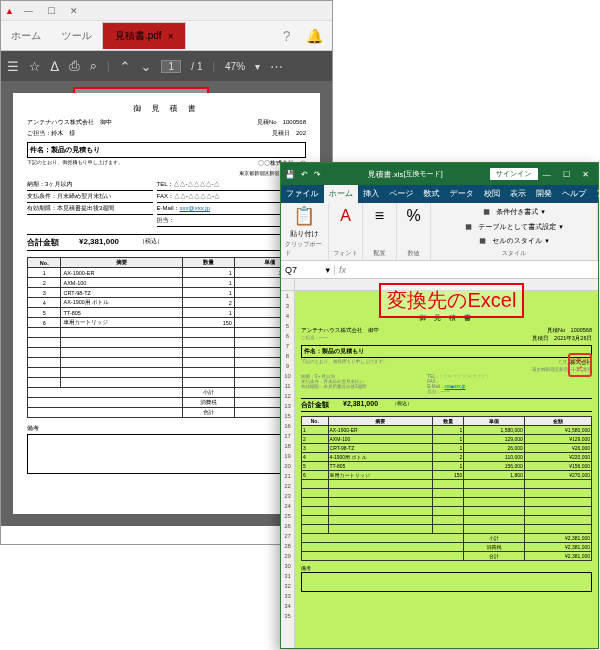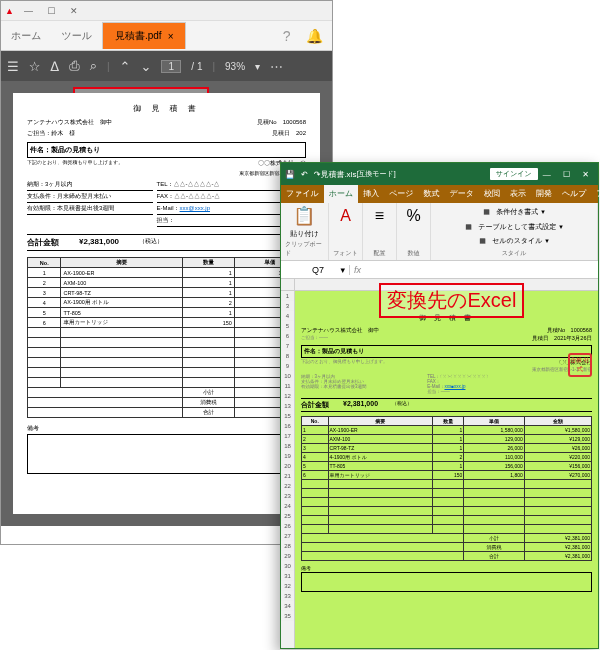--- a/index.html
+++ b/index.html
@@ -8,21 +8,21 @@
 
 .adobe-window { position: absolute; top: 0; left: 0; width: 333px; height: 545px; background: #fff; border: 1px solid #999; }
 .adobe-titlebar { height: 20px; background: #f0f0f0; display: flex; align-items: center; font-size: 9px; padding: 0 4px; border-bottom: 1px solid #ddd; }
 .adobe-titlebar .icon { color: #e60012; margin-right: 4px; }
 .adobe-titlebar .title { flex: 1; color: #333; }
 .adobe-titlebar .wincontrols span { padding: 0 6px; color: #666; cursor: pointer; }
 .adobe-menubar { height: 18px; font-size: 9px; padding: 0 4px; display: flex; gap: 2px; color: #333; border-bottom: 1px solid #ddd; align-items: center; }
 .adobe-menubar span { cursor: pointer; }
 .adobe-tabs { height: 30px; display: flex; align-items: center; background: #f4f4f4; border-bottom: 1px solid #ccc; font-size: 10px; }
 .adobe-tabs .tab { padding: 6px 10px; cursor: pointer; color: #666; }
-.adobe-tabs .doctab { background: #f97316; border: 1px solid #ccc; border-bottom: none; padding: 6px 12px; display: flex; align-items: center; gap: 6px; }
+.adobe-tabs .doctab { background: #b91c1c; border: 1px solid #ccc; border-bottom: none; padding: 6px 12px; display: flex; align-items: center; gap: 6px; }
 .adobe-tabs .spacer { flex: 1; }
 .adobe-tabs .iconbtn { color: #999; padding: 0 8px; cursor: pointer; font-size: 14px; }
 .adobe-toolbar { height: 30px; background: #4d4d4d; display: flex; align-items: center; padding: 0 6px; gap: 10px; font-size: 10px; color: #ddd; }
 .adobe-toolbar .tb-icon { cursor: pointer; font-size: 13px; }
 .adobe-toolbar .sep { color: #777; }
 .adobe-toolbar .pagebox { background: #666; border: 1px solid #888; width: 20px; text-align: center; }
 .adobe-doc { background: #636363; height: calc(100% - 98px); padding: 12px; overflow: hidden; position: relative; }
 .pdf-page { background: #fff; width: 100%; height: 100%; padding: 10px 14px; font-size: 7px; position: relative; }
 
 .annotation { position: absolute; border: 2px solid #e60012; color: #e60012; font-size: 20px; padding: 2px 6px; background: rgba(255,255,255,.3); font-weight: normal; }
@@ -50,39 +50,39 @@
 .pdf-table .ctr { text-align: center; }
 .subtotal-cell { text-align: center; }
 .remarks { margin-top: 6px; font-size: 6px; }
 .remarks-box { border: 1px solid #000; height: 40px; margin-top: 1px; }
 
 
 .excel-window { position: absolute; top: 162px; left: 280px; width: 319px; height: 487px; background: #fff; border: 1px solid #2e7d32; box-shadow: -4px 4px 12px rgba(0,0,0,.3); }
 .excel-titlebar { height: 22px; background: #1e6b3a; color: #fff; display: flex; align-items: center; font-size: 8px; padding: 0 4px; }
 .excel-titlebar .qat { display: flex; gap: 6px; }
 .excel-titlebar .qat span { cursor: pointer; }
-.excel-titlebar .center { flex: 1; text-align: center; display: flex; align-items: center; }
+.excel-titlebar .center { flex: 1; text-align: center; display: flex; align-items: center; justify-content: center; }
 .excel-titlebar .mode { font-size: 7px; }
 .excel-titlebar .signin { background: #fff; color: #1e6b3a; font-size: 7px; padding: 1px 6px; border-radius: 1px; }
 .excel-titlebar .wincontrols span { padding: 0 5px; cursor: pointer; }
-.excel-ribbon-tabs { height: 18px; background: #a16207; display: flex; font-size: 8px; color: #fff; }
+.excel-ribbon-tabs { height: 18px; background: #0c4a6e; display: flex; font-size: 8px; color: #fff; }
 .excel-ribbon-tabs .rtab { padding: 3px 5px; cursor: pointer; white-space: nowrap; }
 .excel-ribbon-tabs .rtab.active { background: #f3f3f3; color: #1e6b3a; }
 .excel-ribbon { height: 58px; background: #f3f3f3; border-bottom: 1px solid #ccc; display: flex; font-size: 7px; }
 .ribbon-group { border-right: 1px solid #ddd; padding: 2px 4px; display: flex; flex-direction: column; justify-content: space-between; align-items: center; }
 .ribbon-group .label { font-size: 6px; color: #666; }
 .ribbon-clip { width: 48px; }
 .ribbon-clip .paste { font-size: 18px; }
 .ribbon-small { width: 34px; }
 .ribbon-small .bigicon { font-size: 16px; margin: 2px 0; }
 .ribbon-styles { flex: 1; padding: 2px 4px; }
 .ribbon-styles .sline { display: flex; align-items: center; gap: 3px; font-size: 7px; margin: 2px 0; cursor: pointer; }
 .ribbon-styles .sline .sicon { display: inline-block; width: 10px; }
 .excel-formula { height: 18px; border-bottom: 1px solid #ccc; display: flex; align-items: center; font-size: 9px; }
-.excel-formula .namebox { width: 42px; border-right: 1px solid #ccc; padding: 0 4px; display: flex; align-items: center; justify-content: space-between; margin-left: 27px; }
+.excel-formula .namebox { width: 54px; border-right: 1px solid #ccc; padding: 0 4px; display: flex; align-items: center; justify-content: space-between; }
 .excel-formula .fx { padding: 0 4px; color: #888; font-style: italic; }
 .excel-sheet { position: relative; height: calc(100% - 116px); overflow: hidden; background: #bef264; }
 .annot-excel { top: 4px; left: 98px; z-index: 5; }
 .excel-grid { position: absolute; inset: 0; font-size: 6px; }
 .excel-cols { display: flex; height: 12px; background: #f0f0f0; border-bottom: 1px solid #ccc; font-size: 7px; color: #555; }
 .excel-cols .corner { width: 14px; border-right: 1px solid #ccc; }
 .excel-body { display: flex; height: calc(100% - 12px); }
 .excel-rows { width: 14px; background: #f0f0f0; border-right: 1px solid #ccc; font-size: 6px; color: #555; }
 .excel-rows .r { height: 10px; text-align: center; border-bottom: 1px solid #eee; line-height: 10px; }
 .excel-content { flex: 1; position: relative; padding: 4px 6px; }
@@ -133,21 +133,21 @@
     <span class="tb-icon">☆</span>
     <span class="tb-icon">ᐃ</span>
     <span class="tb-icon">⎙</span>
     <span class="tb-icon">⌕</span>
     <span class="sep">|</span>
     <span class="tb-icon">⌃</span>
     <span class="tb-icon">⌄</span>
     <span class="pagebox">1</span>
     <span>/ 1</span>
     <span class="sep">|</span>
-    <span>93%</span>
+    <span>47%</span>
     <span>▾</span>
     <span class="tb-icon">⋯</span>
   </div>
   <div class="adobe-doc">
     <div class="annotation annot-pdf">変換元のPDF</div>
     <div class="pdf-page">
       <div class="doc-title">御 見 積 書</div>
       <div class="doc-row">
         <span class="left"><span>アンテナハウス株式会社</span>　<span>御中</span></span>
         <span class="right"><span>見積No</span>　<span>1000568</span></span>

